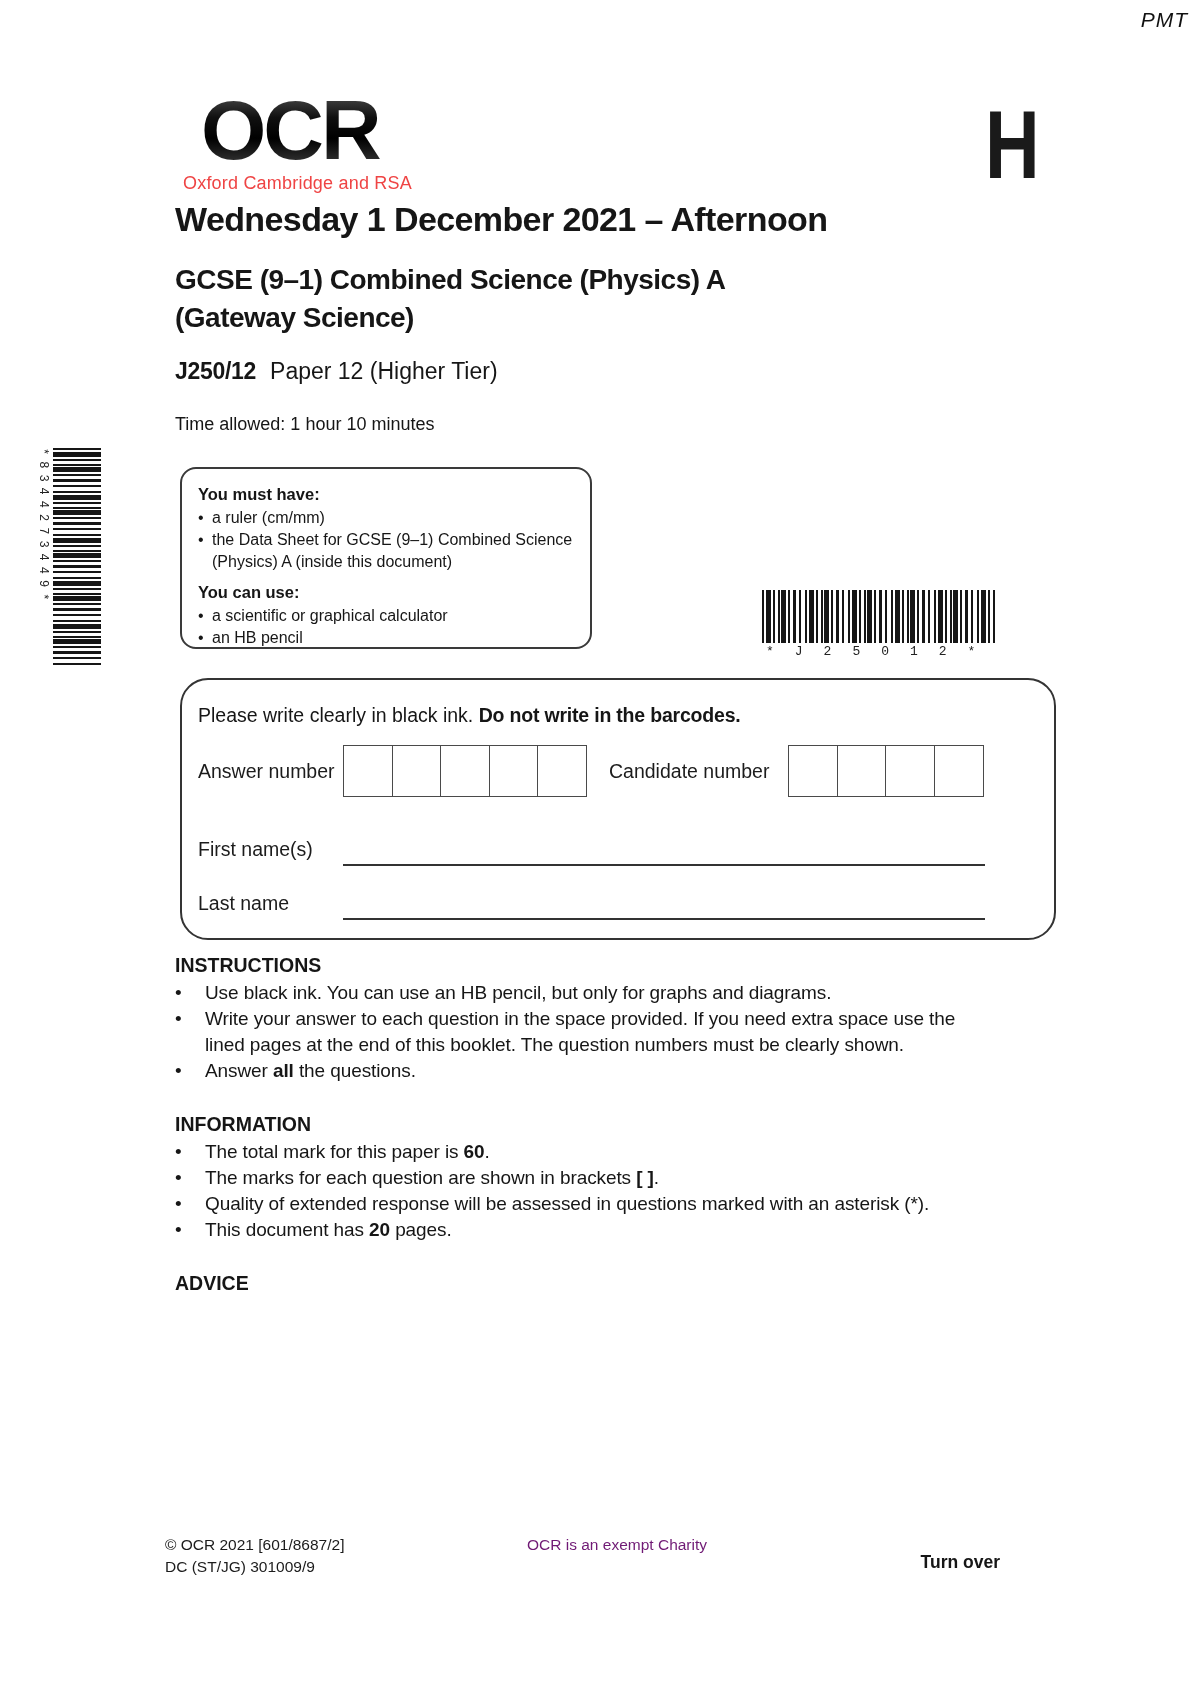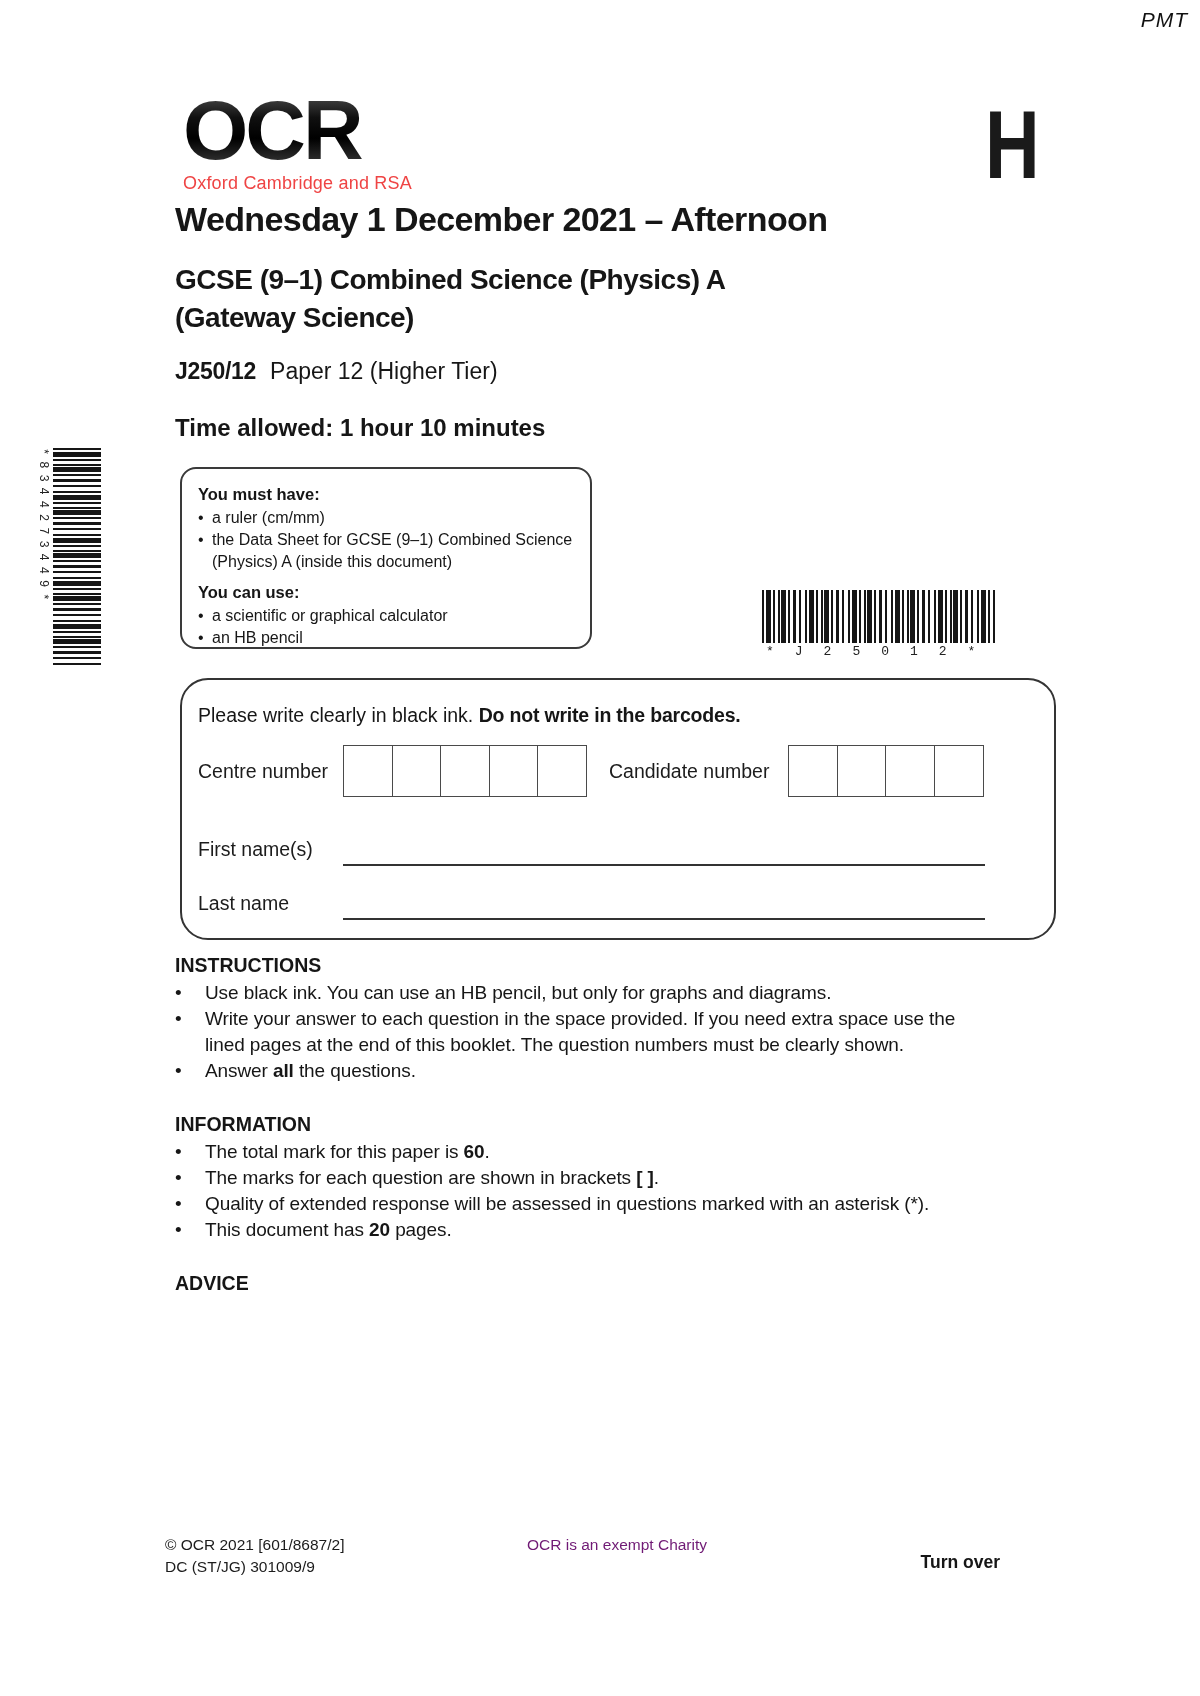--- a/index.html
+++ b/index.html
@@ -7,33 +7,33 @@
   .abs{position:absolute;}
 
   
   .pmt{top:8px;right:12px;font-style:italic;font-size:21px;letter-spacing:1px;color:#111;}
 
   
   .logo{top:88px;left:183px;line-height:1;}
   .logo-text{font-size:84px;font-weight:700;letter-spacing:-3px;
     background:linear-gradient(180deg,#5a5a5a 0%,#101010 35%,#000 60%,#454545 100%);
     -webkit-background-clip:text;background-clip:text;color:transparent;
-    text-shadow:0 0 0 rgba(0,0,0,0);}
+    text-shadow:0 0 0 rgba(0,0,0,0);margin-left:18px;}
   .logo-tagline{font-size:18px;color:#ef4444;margin-top:2px;letter-spacing:.2px;}
 
   
   .tier{top:96px;left:985px;font-size:97px;font-weight:700;line-height:1;color:#1a1a1a;
     transform:scaleX(.78);transform-origin:left top;}
 
   .date-title{top:200px;left:175px;font-size:34px;font-weight:700;letter-spacing:-.6px;}
   .qual1{top:264px;left:175px;font-size:28px;font-weight:700;letter-spacing:-.5px;}
   .qual2{top:302px;left:175px;font-size:28px;font-weight:700;letter-spacing:-.5px;}
   .paper-line{top:358px;left:175px;font-size:23px;}
   .paper-line b{margin-right:14px;letter-spacing:-.3px;}
-  .time-allowed{top:414px;left:175px;font-size:24px;font-weight:700;}
+  .time-allowed{top:414px;left:175px;font-size:18px;font-weight:400;}
 
   
   .left-barcode{top:448px;left:36px;height:217px;}
   .left-caption{position:absolute;left:0;top:0;height:217px;writing-mode:vertical-rl;
     font-family:"Liberation Mono",monospace;font-size:12px;letter-spacing:6px;color:#222;}
   .left-bars{position:absolute;left:17px;top:0;width:48px;height:217px;
     background-image:repeating-linear-gradient(to bottom,#161616 0 2px,#fff 2px 4px,#161616 4px 9px,#fff 9px 11px,#161616 11px 13px,#fff 13px 16px,#161616 16px 18px,#fff 18px 19px,#161616 19px 24px,#fff 24px 26px,#161616 26px 28px,#fff 28px 31px,#161616 31px 34px,#fff 34px 37px,#161616 37px 39px,#fff 39px 43px);}
 
   
   .equip-box{top:467px;left:180px;width:412px;height:182px;border:2px solid #3a3a3a;border-radius:16px;
@@ -128,21 +128,21 @@
 <div class="abs right-barcode">
   <div class="right-bars"></div>
   <div class="right-caption">*J25012*</div>
 </div>
 
 <div class="abs cand-box">
   <div class="ink-line">
     <span>Please write clearly in black ink. </span><b>Do not write in the barcodes.</b>
   </div>
 
-  <div class="row-label centre-label">Centre number</div>
+  <div class="row-label centre-label">Answer number</div>
   <div class="cells centre-cells">
     <div class="cell"></div>
     <div class="cell"></div>
     <div class="cell"></div>
     <div class="cell"></div>
     <div class="cell"></div>
   </div>
 
   <div class="row-label cand-label">Candidate number</div>
   <div class="cells cand-cells">

